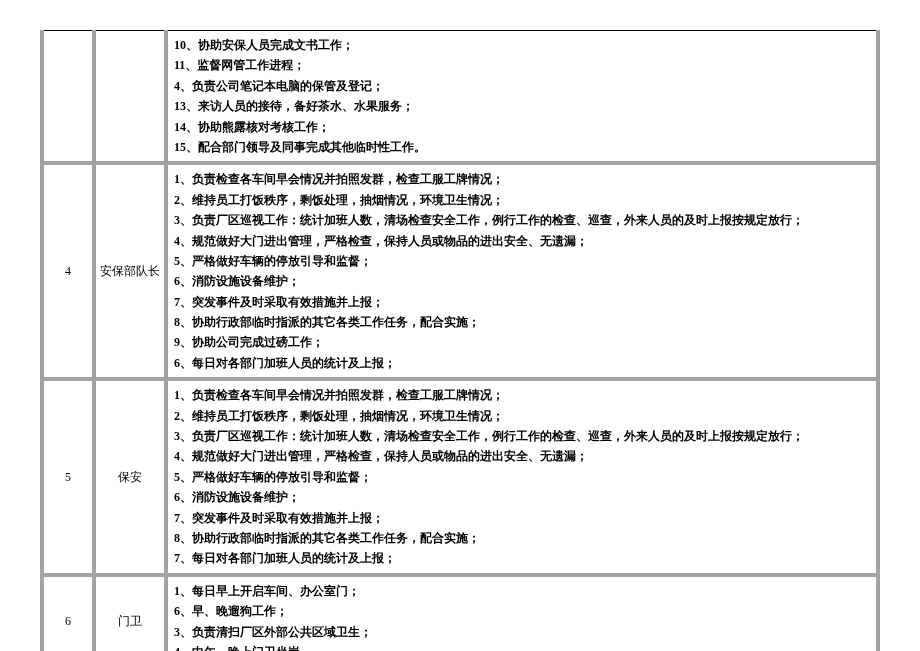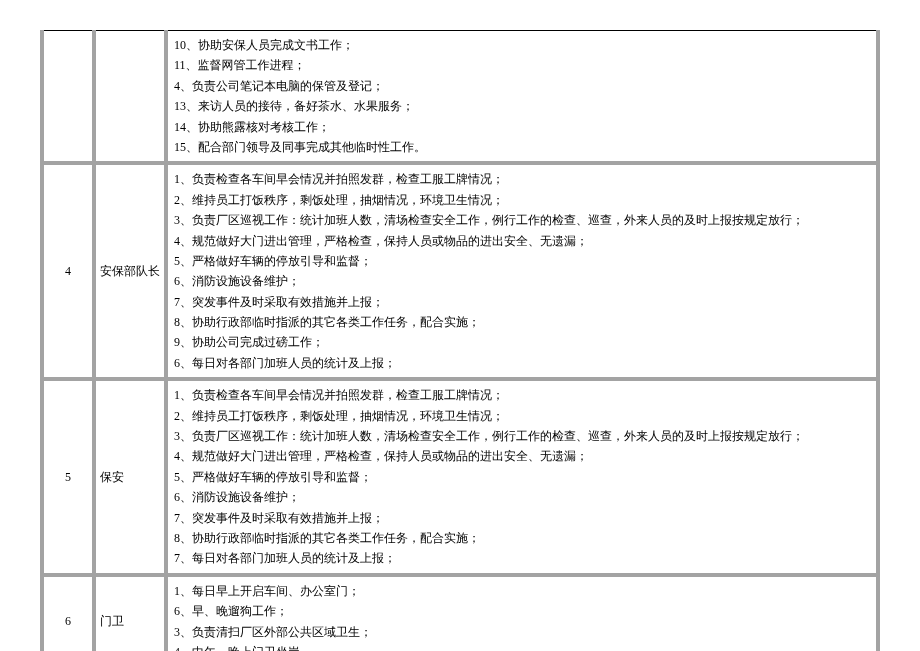--- a/index.html
+++ b/index.html
@@ -19,24 +19,26 @@
       border: 4px solid #a3a3a3;
       padding: 2px 4px;
       vertical-align: middle;
     }
     td.col-num {
       width: 40px;
       text-align: center;
     }
     td.col-role {
       width: 60px;
+      text-align: center;
     }
     td.col-duties {
       padding: 4px 6px;
       line-height: 1.7;
+      font-weight: bold;
     }
     .duty-line {
       white-space: nowrap;
       overflow: hidden;
     }
     
     tr.first-row td {
       border-top: 1px solid #000;
     }
   </style>

